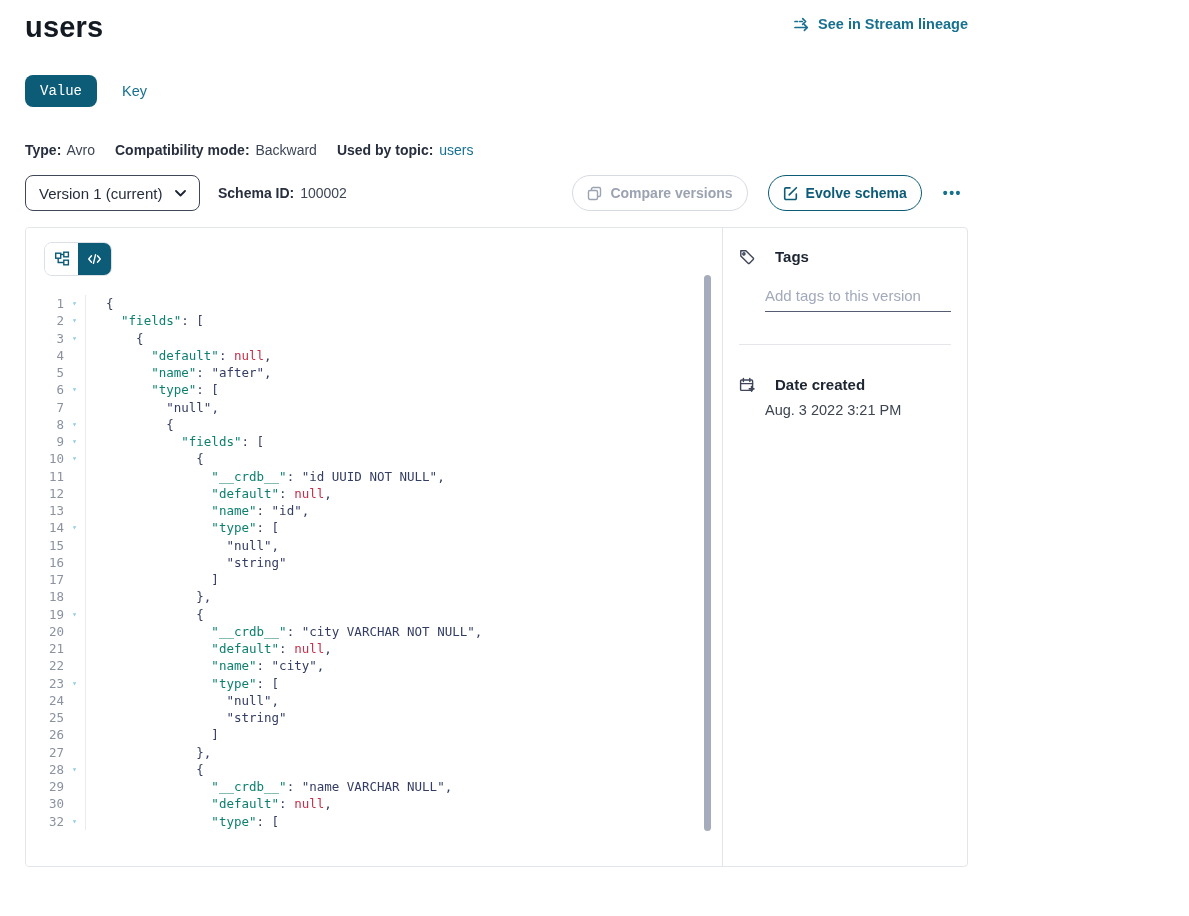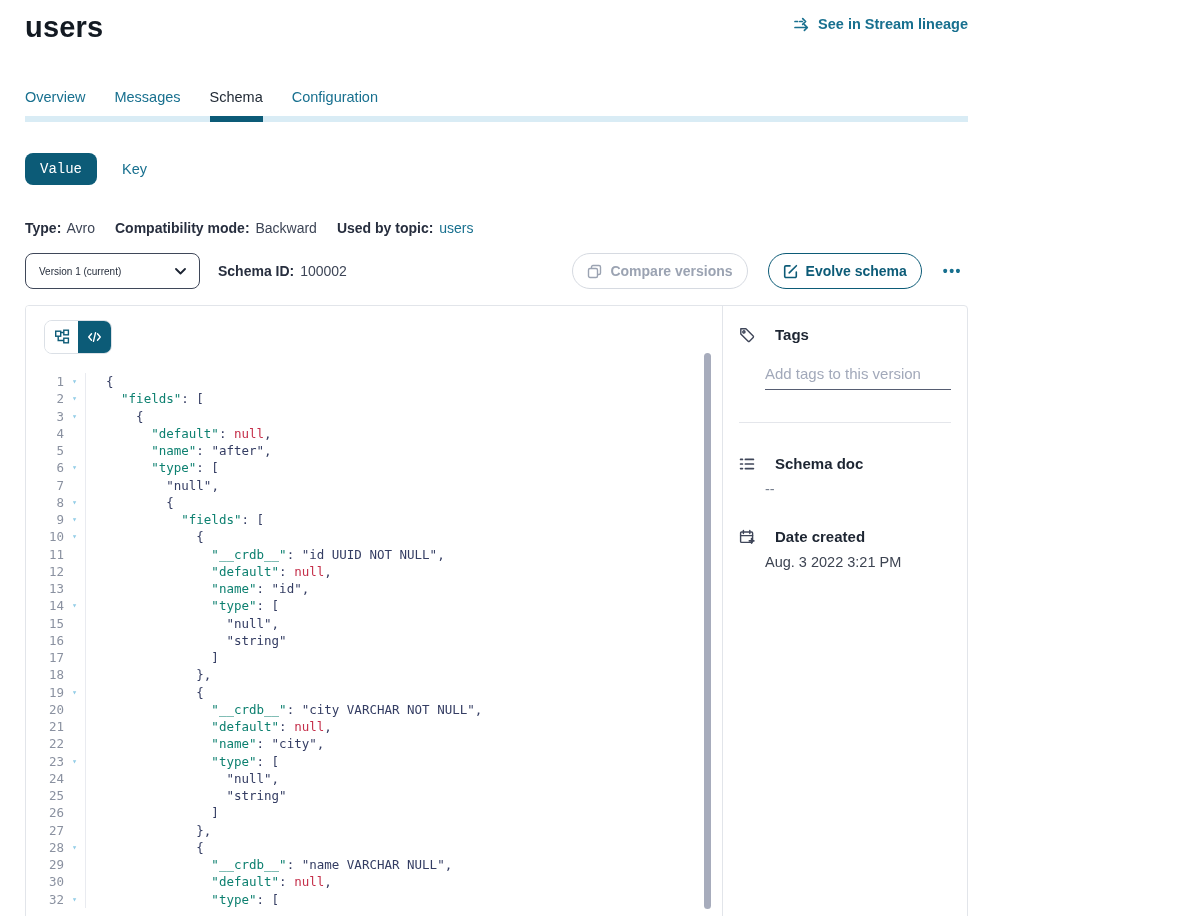--- a/index.html
+++ b/index.html
@@ -32,21 +32,21 @@
   .btn-value{background:var(--accent);color:#fff;border:none;border-radius:8px;height:32px;padding:0 15px;font-size:14px;font-family:Liberation Mono, monospace;cursor:pointer}
   .key-link{color:var(--link);font-size:14.5px;font-weight:500;cursor:pointer}
 
   
   .meta{margin-top:35px;display:flex;gap:20px;font-size:14px;line-height:16px;color:#3d4556}
   .meta b{color:#272e3e;font-weight:700;margin-right:2px}
   .meta .lnk{color:var(--link);cursor:pointer}
 
   
   .vrow{margin-top:17px;display:flex;align-items:center}
-  .select{width:175px;height:36px;border:1px solid #3f4759;border-radius:8px;display:flex;align-items:center;justify-content:space-between;padding:0 13px;font-size:10px;color:#262e3c;cursor:pointer;background:#fff}
+  .select{width:175px;height:36px;border:1px solid #3f4759;border-radius:8px;display:flex;align-items:center;justify-content:space-between;padding:0 13px;font-size:15px;color:#262e3c;cursor:pointer;background:#fff}
   .sid{margin-left:18px;font-size:14px;color:#3d4556}
   .sid b{color:#272e3e;margin-right:2px}
   .right-actions{margin-left:auto;display:flex;align-items:center}
   .btn{display:inline-flex;align-items:center;gap:8px;height:36px;padding:0 14px;border-radius:18px;font-size:14px;font-weight:600;background:#fff;font-family:inherit;cursor:pointer}
   .btn-compare{border:1px solid #d6dae1;color:#9ba3b2}
   .btn-evolve{border:1px solid var(--accent);color:var(--accent);margin-left:20px}
   .more{margin-left:15px;color:var(--link);font-size:14px;font-weight:700;letter-spacing:1.5px;cursor:pointer;background:none;border:none;font-family:inherit}
 
   
   .panel{margin-top:16px;border:1px solid #e2e5ea;border-radius:4px;display:flex;height:640px;overflow:hidden}
@@ -92,26 +92,20 @@
             <path d="M1 4.5 H8.5" stroke-dasharray="2.6 2.2"></path>
             <path d="M8.7 1.6 L11.6 4.5 L8.7 7.4"></path>
             <path d="M1 10.5 H13"></path>
             <path d="M10.4 7.6 L13.3 10.5 L10.4 13.4"></path>
           </svg>
         </span>
         <span>See in Stream lineage</span>
       </a>
     </div>
 
-    <nav class="tabs">
-      <div class="tab">Overview</div>
-      <div class="tab">Messages</div>
-      <div class="tab active">Schema</div>
-      <div class="tab">Configuration</div>
-    </nav>
 
     <div class="vk">
       <button class="btn-value">Value</button>
       <a class="key-link">Key</a>
     </div>
 
     <div class="meta">
       <span><b>Type:</b> <span>Avro</span></span>
       <span><b>Compatibility mode:</b> <span>Backward</span></span>
       <span><b>Used by topic:</b> <a class="lnk">users</a></span>
@@ -348,36 +342,20 @@
             <svg width="16" height="16" viewBox="0 0 16 16" fill="none" stroke="currentColor" stroke-width="1.4" stroke-linejoin="round">
               <path d="M1.8 1.8 h5.1 l7.3 7.3 a1 1 0 0 1 0 1.4 l-3.7 3.7 a1 1 0 0 1 -1.4 0 L1.8 6.9 z"></path>
               <circle cx="4.9" cy="4.9" r="1.1"></circle>
             </svg>
           </span>
           <span>Tags</span>
         </div>
         <input class="tags-input" type="text" value="" placeholder="Add tags to this version" style="">
         <hr class="sb-divider">
 
-        <div class="sb-section-2">
-          <div class="sb-head">
-            <span class="ic">
-              <svg width="16" height="16" viewBox="0 0 16 16" fill="none" stroke="currentColor" stroke-width="1.7" stroke-linecap="round">
-                <path d="M1.6 3.4 H3.4"></path>
-                  <path d="M6.4 3.4 H14.4"></path>
-                <path d="M1.6 8 H3.4"></path>
-                  <path d="M6.4 8 H14.4"></path>
-                <path d="M1.6 12.6 H3.4"></path>
-                  <path d="M6.4 12.6 H14.4"></path>
-              </svg>
-            </span>
-            <span>Schema doc</span>
-          </div>
-          <div class="sb-val dim">--</div>
-        </div>
 
         <div class="sb-section-3">
           <div class="sb-head">
             <span class="ic">
               <svg width="16" height="16" viewBox="0 0 16 16" fill="none" stroke="currentColor" stroke-width="1.4" stroke-linecap="round">
                 <rect x="1.6" y="3" width="12" height="10.4" rx="1"></rect>
                 <path d="M4.4 1.4 V4.6"></path>
                   <path d="M10.8 1.4 V4.6"></path>
                 <path d="M1.6 6.6 H13.6"></path>
                 <path d="M12.6 9.6 V14.2" stroke-width="1.6"></path>

